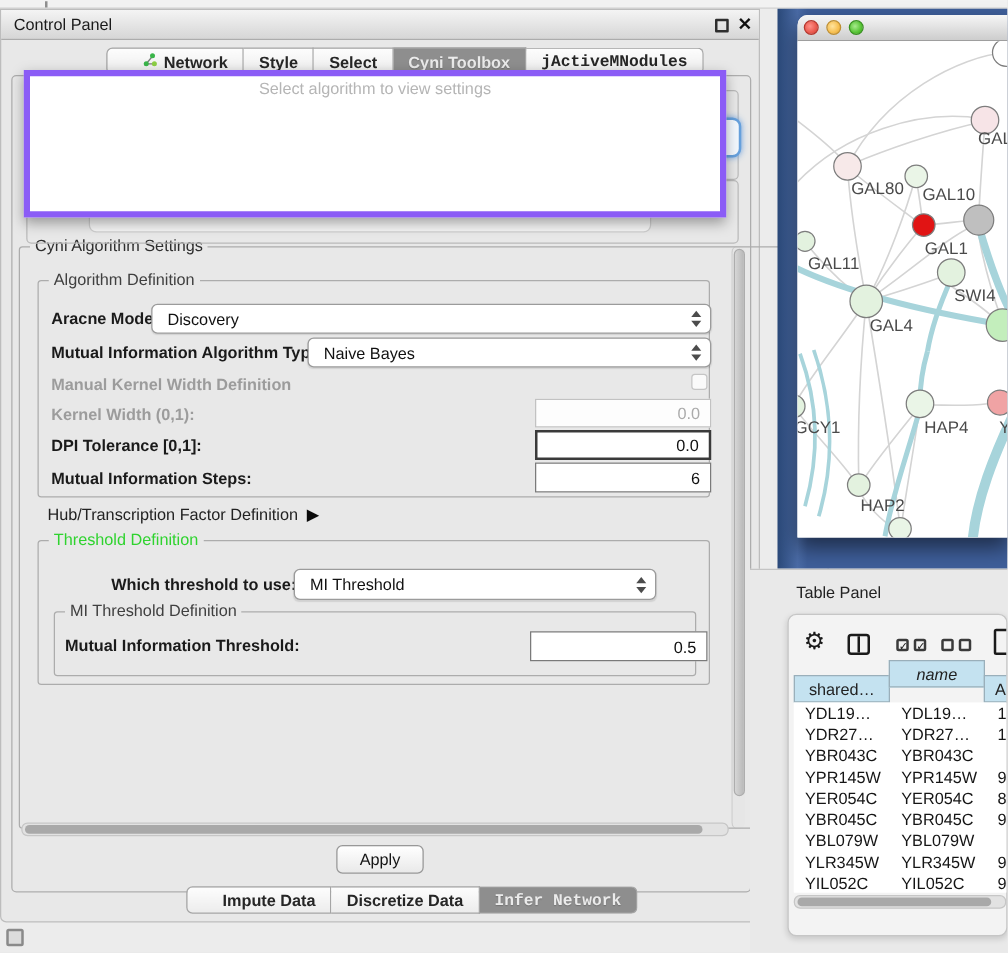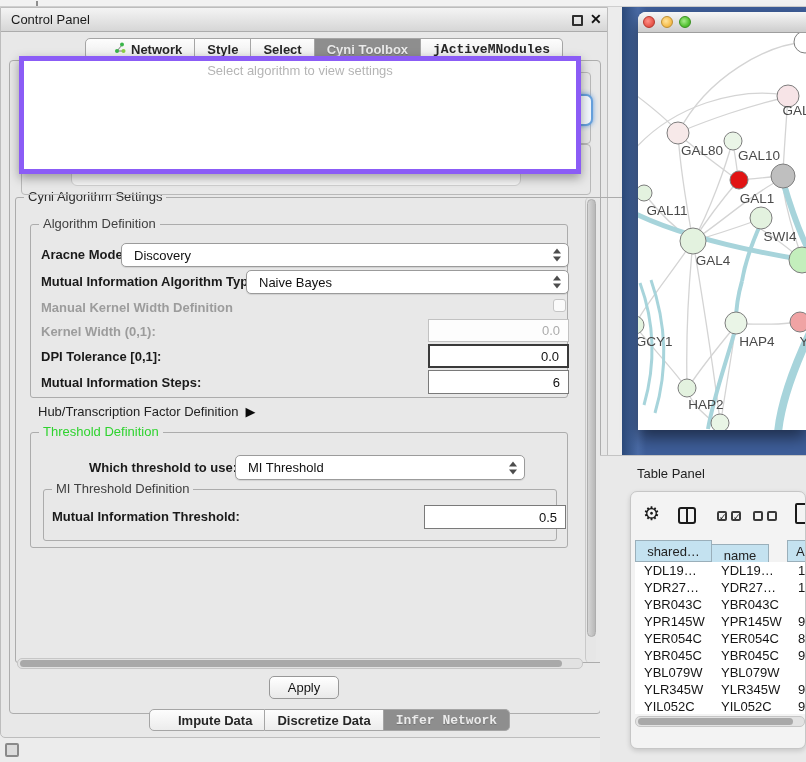--- a/index.html
+++ b/index.html
@@ -322,21 +322,21 @@
   <div class="abs table-window">
     <div class="abs gear">⚙</div>
     <div class="abs cols-icon"></div>
     <div class="cb" style="left:86px; top:19px;">✓</div>
     <div class="cb" style="left:100px; top:19px;">✓</div>
     <div class="cb" style="left:122px; top:19px;"></div>
     <div class="cb" style="left:136px; top:19px;"></div>
     <div class="abs doc-icon"></div>
 
     <div class="abs tbl-header-cell" style="left:4px; top:48px; width:77px;">shared…</div>
-    <div class="abs tbl-header-cell" style="left:80px; top:52px; width:58px;">name</div>
+    <div class="abs tbl-header-cell" style="left:80px; top:36px; width:77px;font-style:italic;">name</div>
     <div class="abs tbl-header-cell" style="left:156px; top:48px; width:60px; justify-content:flex-start; padding-left:8px;">A</div>
 
     <div class="abs tbl-rows">
         <div class="tbl-row">
           <span>YDL19…</span>
           <span>YDL19…</span>
           <span>13</span>
         </div>
         <div class="tbl-row">
           <span>YDR27…</span>

